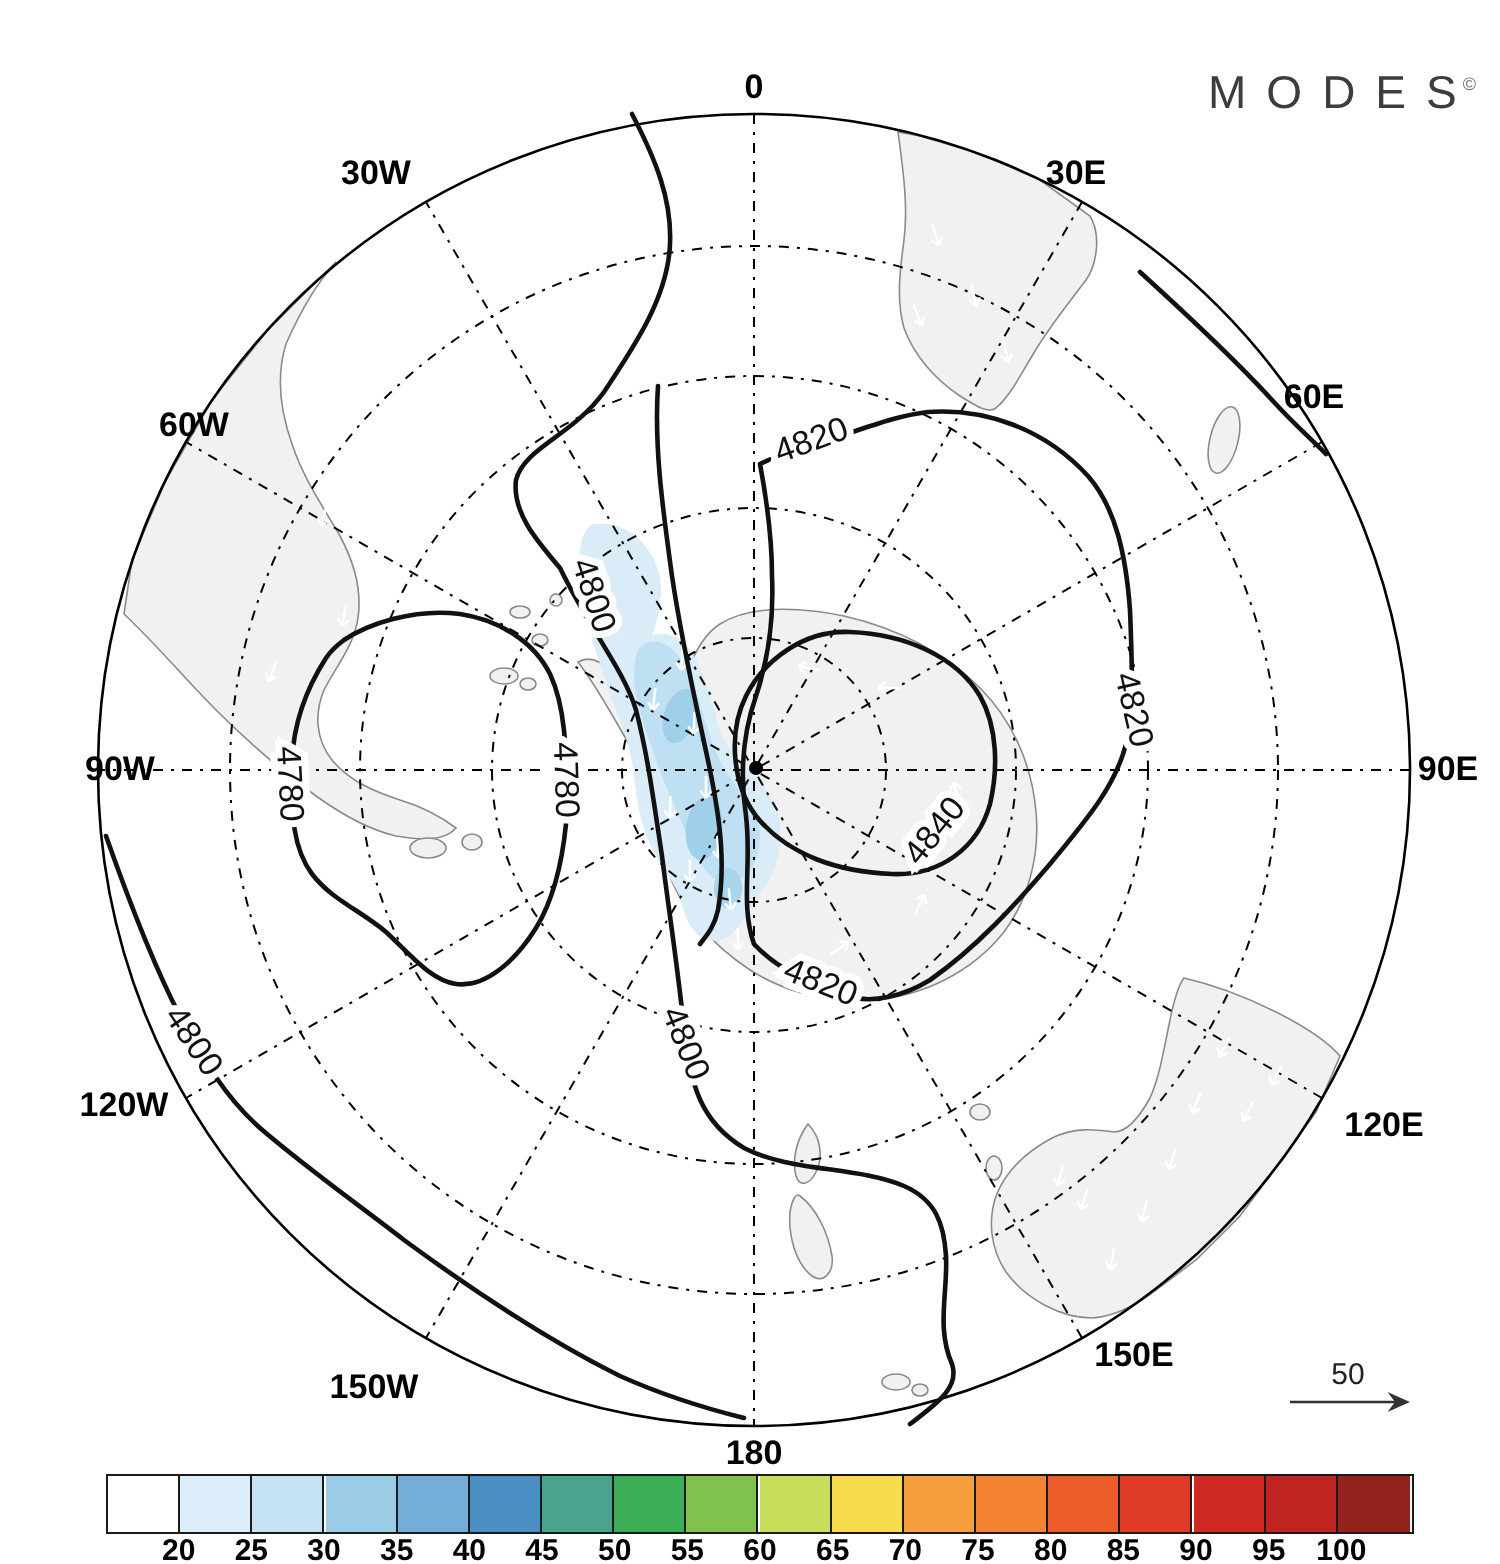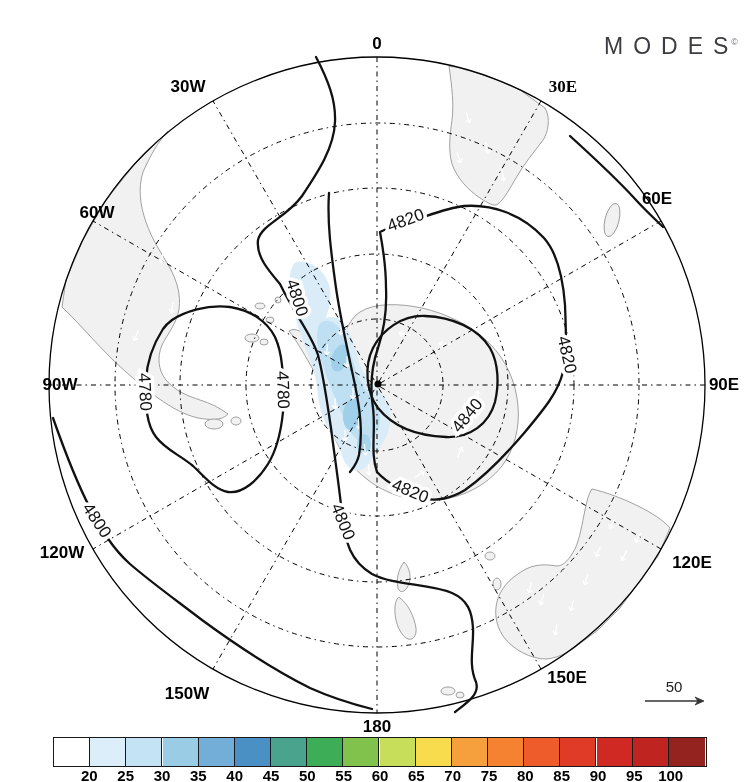--- a/index.html
+++ b/index.html
@@ -186,21 +186,21 @@
 
     <g>
       <text class="ref" x="674" y="692">50</text>
       <line x1="645" y1="701" x2="702" y2="701" stroke="#333" stroke-width="1.3"></line>
       <path d="M 695,697 L 704,701 L 695,705 L 698,701 Z" fill="#333" stroke="#333" stroke-width="0.8"></path>
     </g>
   </svg>
 
   <div id="merid-labels">
       <div class="merid-label" style="left: 377px; top: 44px;">0</div>
-      <div class="merid-label" style="left: 563px; top: 87px; font-family: Liberation Serif, serif;">30E</div>
+      <div class="merid-label" style="left: 538px; top: 87px;">30E</div>
       <div class="merid-label" style="left: 657px; top: 199px;">60E</div>
       <div class="merid-label" style="left: 724px; top: 385px;">90E</div>
       <div class="merid-label" style="left: 692px; top: 563px;">120E</div>
       <div class="merid-label" style="left: 567px; top: 678px;">150E</div>
       <div class="merid-label" style="left: 377px; top: 727px;">180</div>
       <div class="merid-label" style="left: 187px; top: 694px;">150W</div>
       <div class="merid-label" style="left: 62px; top: 553px;">120W</div>
       <div class="merid-label" style="left: 29px; top: 385px; margin-left: 31px;">90W</div>
       <div class="merid-label" style="left: 97px; top: 213px;">60W</div>
       <div class="merid-label" style="left: 188px; top: 87px;">30W</div>

